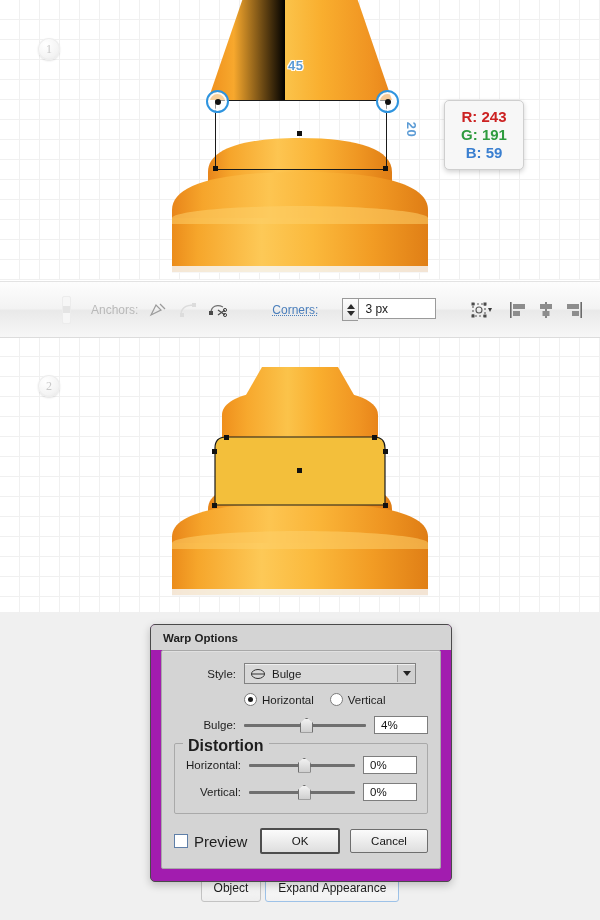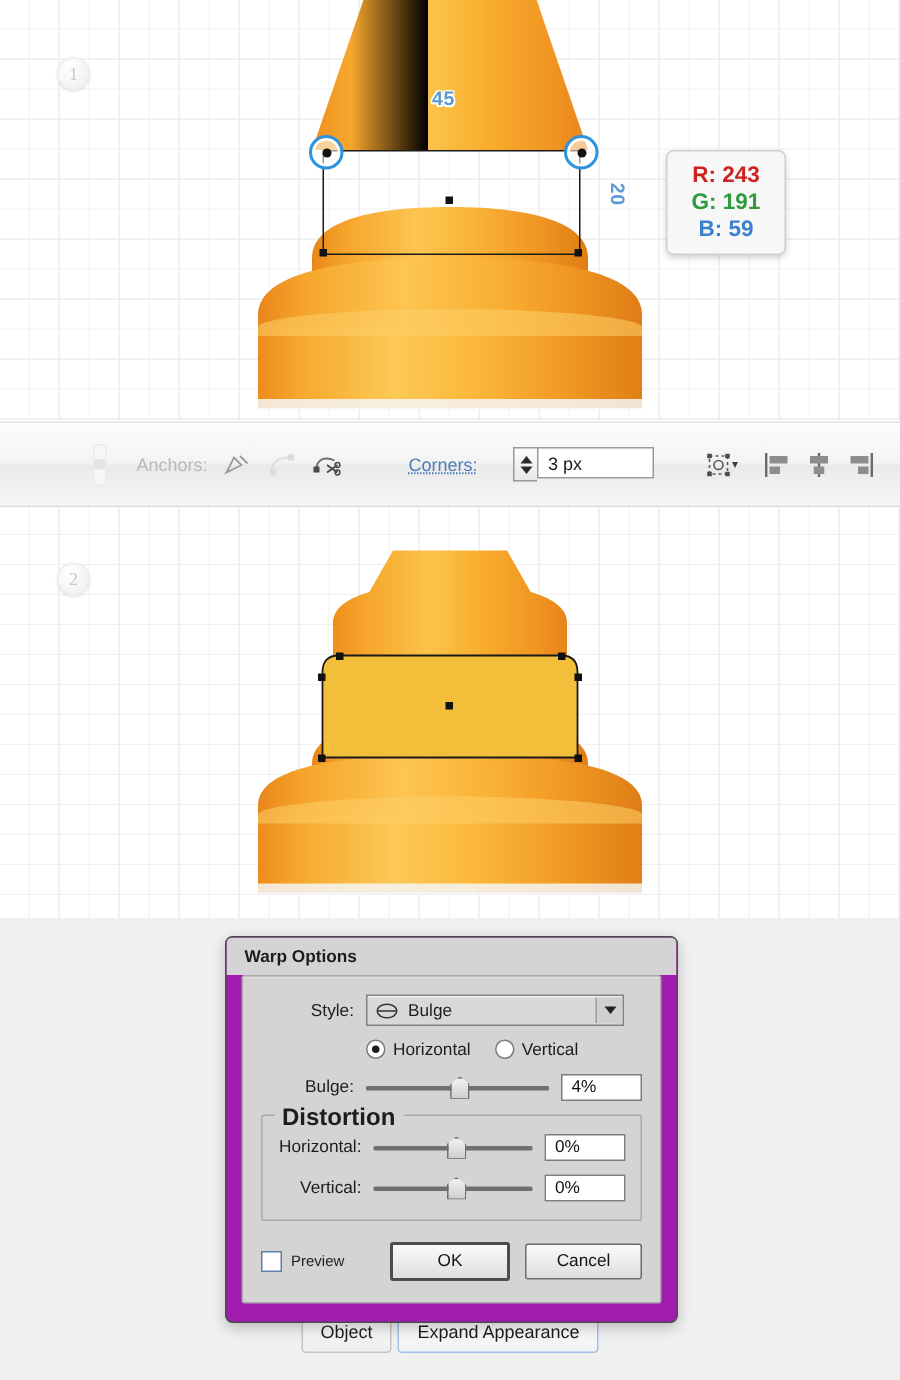--- a/index.html
+++ b/index.html
@@ -156,21 +156,21 @@
   }
   .group{
     border:1px solid #a9a9a9;border-radius:2px;margin-top:6px;padding:12px 10px 8px 10px;
     position:relative;
   }
   .group-title{
     position:absolute;top:-7px;left:8px;background:#d4d4d4;padding:0 5px;
     font-size:16px;color:#1d1d1d;font-weight:bold;
   }
   .btn-row{display:flex;align-items:center;margin-top:14px;}
-  .checkbox{display:flex;align-items:center;font-size:10px;color:#1d1d1d;cursor:pointer;justify-content:center;}
+  .checkbox{display:flex;align-items:center;font-size:15px;color:#1d1d1d;cursor:pointer;justify-content:center;}
   .checkbox .bx{
     width:12px;height:12px;border:1px solid #5f7fa8;background:#fff;margin-right:6px;flex:none;
   }
   .dlg-btn{
     height:22px;min-width:76px;border:1px solid #6e6e6e;border-radius:2px;
     background:linear-gradient(to bottom,#fbfbfb,#dedede);
     font-size:11.5px;color:#151515;display:flex;align-items:center;justify-content:center;
     margin-left:10px;cursor:pointer;
   }
   .dlg-btn.primary{border:2px solid #4d4d4d;}

